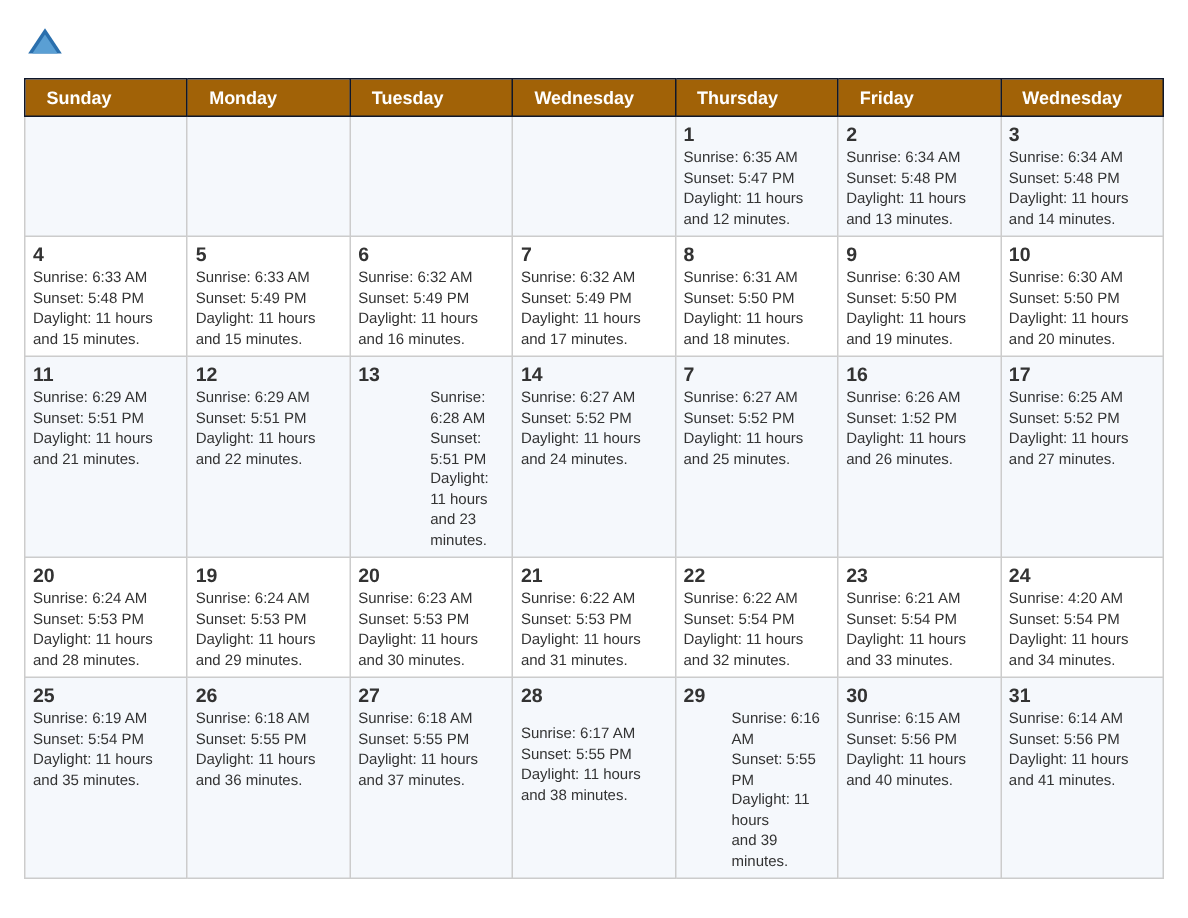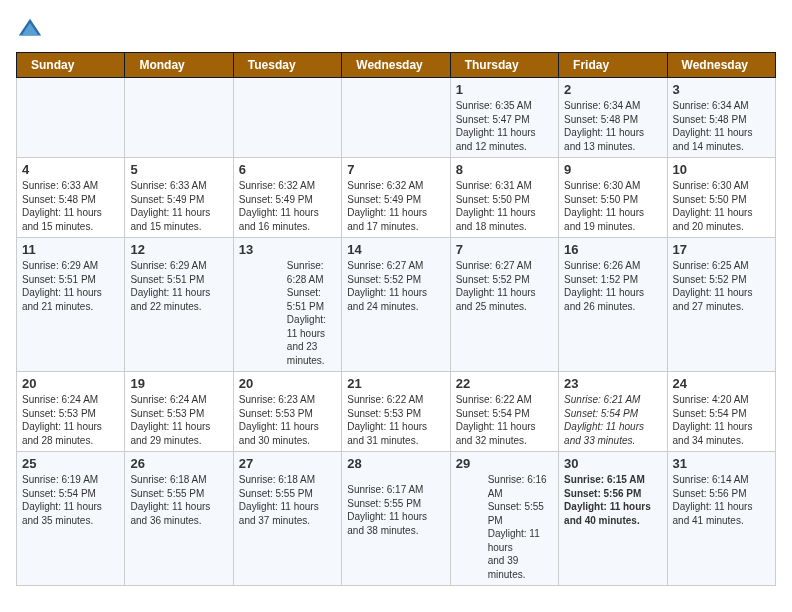--- a/index.html
+++ b/index.html
@@ -283,21 +283,21 @@
         </td>
         <td>
           <span class="day-num">22</span>
           <div class="day-info" style="white-space: pre-line;">Sunrise: 6:22 AM
 Sunset: 5:54 PM
 Daylight: 11 hours
 and 32 minutes.</div>
         </td>
         <td>
           <span class="day-num">23</span>
-          <div class="day-info" style="white-space: pre-line; font-style: italic;">Sunrise: 6:21 AM
+          <div class="day-info" style="white-space: pre-line;">Sunrise: 6:21 AM
 Sunset: 5:54 PM
 Daylight: 11 hours
 and 33 minutes.</div>
         </td>
         <td>
           <span class="day-num">24</span>
           <div class="day-info" style="white-space: pre-line;">Sunrise: 4:20 AM
 Sunset: 5:54 PM
 Daylight: 11 hours
 and 34 minutes.</div>
@@ -334,21 +334,21 @@
         </td>
         <td>
           <span class="day-num">29</span>
           <div class="day-info" style="white-space: pre-line; margin-left: 32px;">Sunrise: 6:16 AM
 Sunset: 5:55 PM
 Daylight: 11 hours
 and 39 minutes.</div>
         </td>
         <td>
           <span class="day-num">30</span>
-          <div class="day-info" style="white-space: pre-line; font-weight: bold;">Sunrise: 6:15 AM
+          <div class="day-info" style="white-space: pre-line;">Sunrise: 6:15 AM
 Sunset: 5:56 PM
 Daylight: 11 hours
 and 40 minutes.</div>
         </td>
         <td>
           <span class="day-num">31</span>
           <div class="day-info" style="white-space: pre-line;">Sunrise: 6:14 AM
 Sunset: 5:56 PM
 Daylight: 11 hours
 and 41 minutes.</div>

